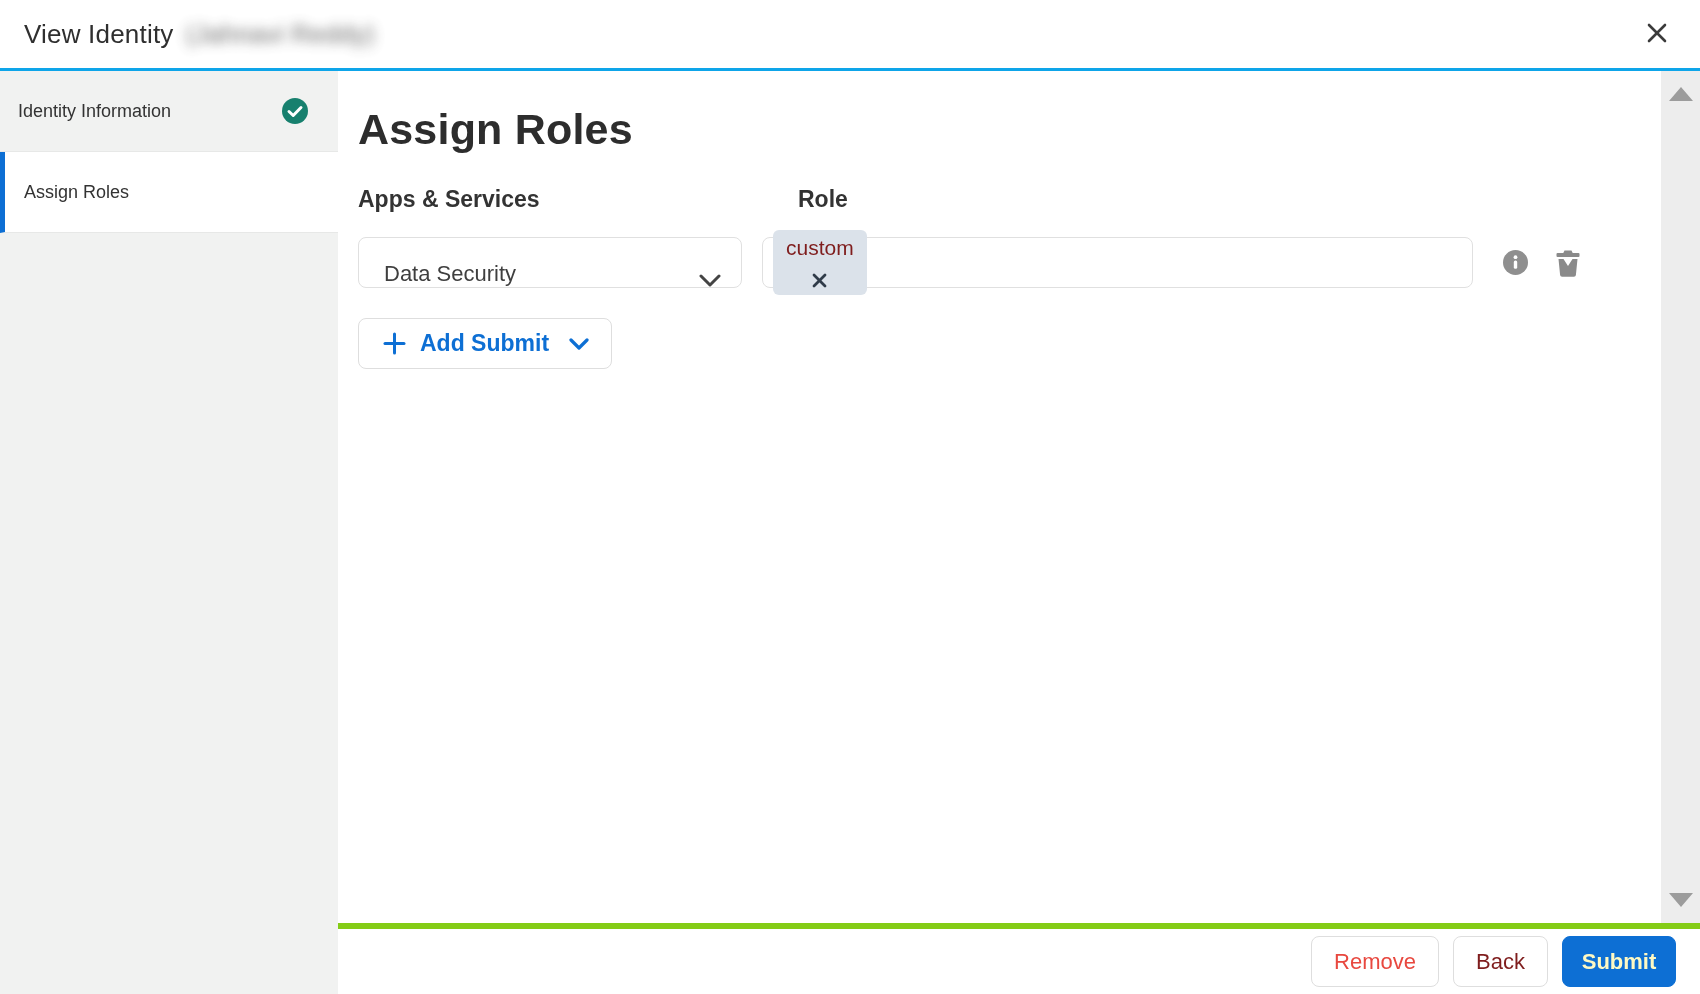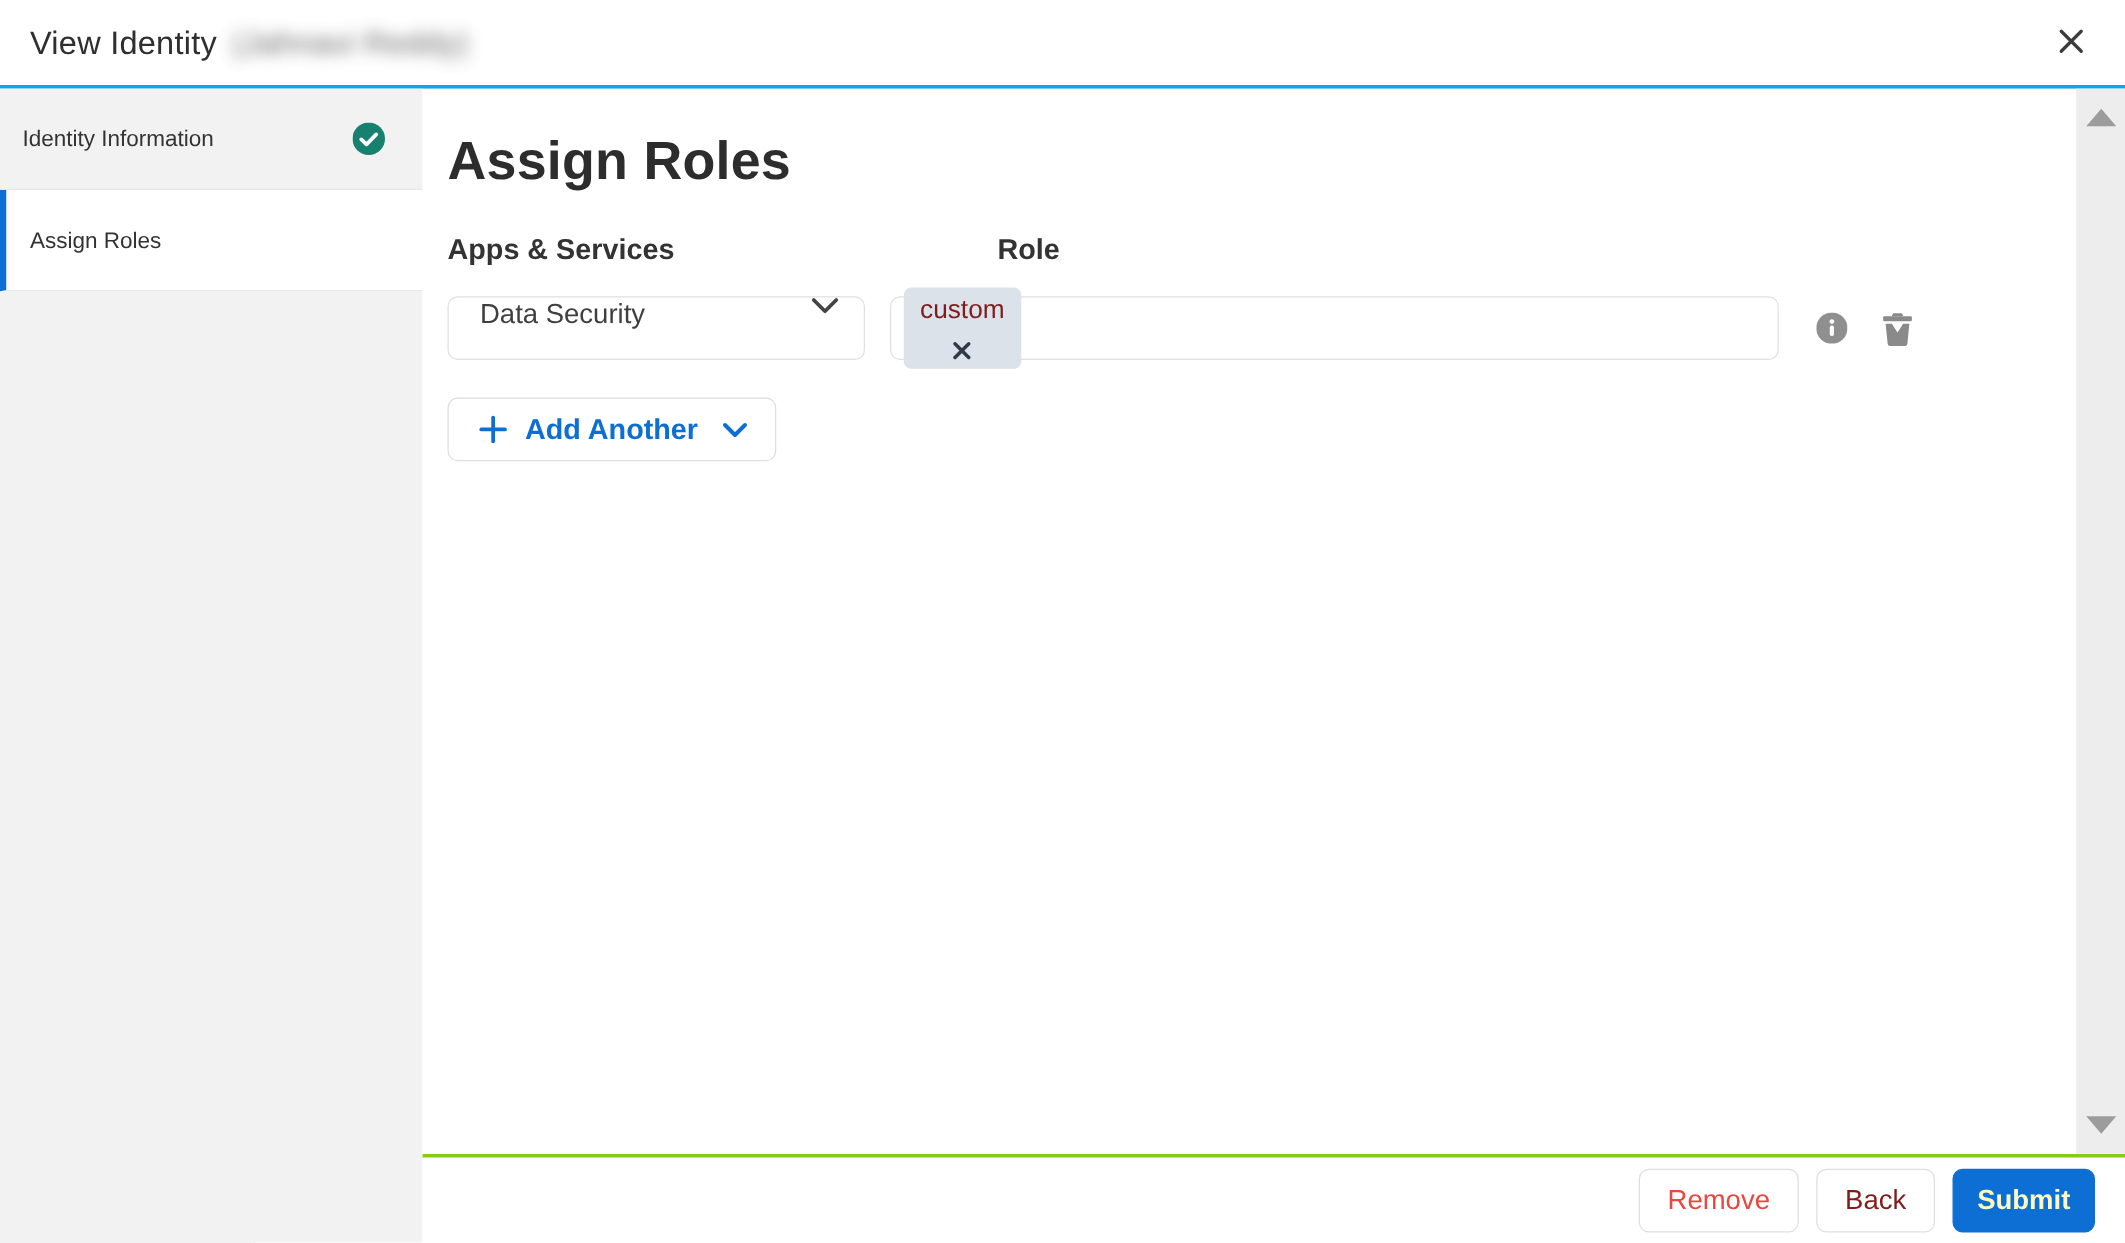--- a/index.html
+++ b/index.html
@@ -54,24 +54,24 @@
   
   .content { flex: 1; position: relative; background: #fff; padding: 34px 60px 0 20px; }
   .page-heading { font-size: 43px; font-weight: 600; color: #2d2d2d; letter-spacing: .2px; }
 
   .form-labels { display: flex; margin-top: 32px; }
   .col-label { font-size: 23px; font-weight: 600; color: #333; }
   .col-label.apps { width: 440px; }
 
   .form-row { display: flex; align-items: center; margin-top: 24px; }
   .select-box {
-    width: 334px; height: 51px;
+    width: 384px; height: 51px;
     border: 1px solid #e0e0e0; border-radius: 8px;
     background: #fff;
-    display: flex; align-items: flex-start;
+    display: flex; align-items: flex-end;
     padding: 0 20px 0 25px;
     font-size: 22px; color: #3f3f3f;
     cursor: pointer;
   }
   .select-box .select-value { flex: 1; }
   .role-field {
     width: 711px; height: 51px; margin-left: 20px;
     border: 1px solid #e0e0e0; border-radius: 8px;
     background: #fff;
     display: flex; align-items: center;
@@ -114,21 +114,21 @@
   }
   .scroll-arrow.down {
     bottom: 16px;
     border-left: 12px solid transparent; border-right: 12px solid transparent;
     border-top: 14px solid #9c9c9c;
   }
 
   
   .footer {
     height: 71px; flex: 0 0 71px;
-    border-top: 3px solid #84cc16;
+    border-top: 6px solid #84cc16;
     background: #fff;
     display: flex; align-items: center; justify-content: flex-end;
     padding-right: 24px; gap: 14px;
   }
   .btn {
     height: 51px; border-radius: 8px;
     font-family: "Liberation Sans", sans-serif;
     font-size: 22px; cursor: pointer;
     display: inline-flex; align-items: center; justify-content: center;
   }
@@ -225,21 +225,21 @@
           </span>
         </div>
 
         <button class="add-another">
           <span style="display:flex">
             <svg width="23" height="23" viewBox="0 0 23 23" fill="none" stroke="#0d6fd4" stroke-width="3" stroke-linecap="round">
               <line x1="11.5" y1="2" x2="11.5" y2="21"></line>
                 <line x1="2" y1="11.5" x2="21" y2="11.5"></line>
             </svg>
           </span>
-          <span>Add Another</span>
+          <span>Add Submit</span>
           <span style="display:flex; margin-left:6px;">
             <svg width="20" height="12" viewBox="0 0 20 12" fill="none" stroke="#0d6fd4" stroke-width="3.2" stroke-linecap="round" stroke-linejoin="round">
               <polyline points="2,2 10,10 18,2"></polyline>
             </svg>
           </span>
         </button>
 
         
         <div class="scrollbar">
           <div class="scroll-arrow up"></div>

